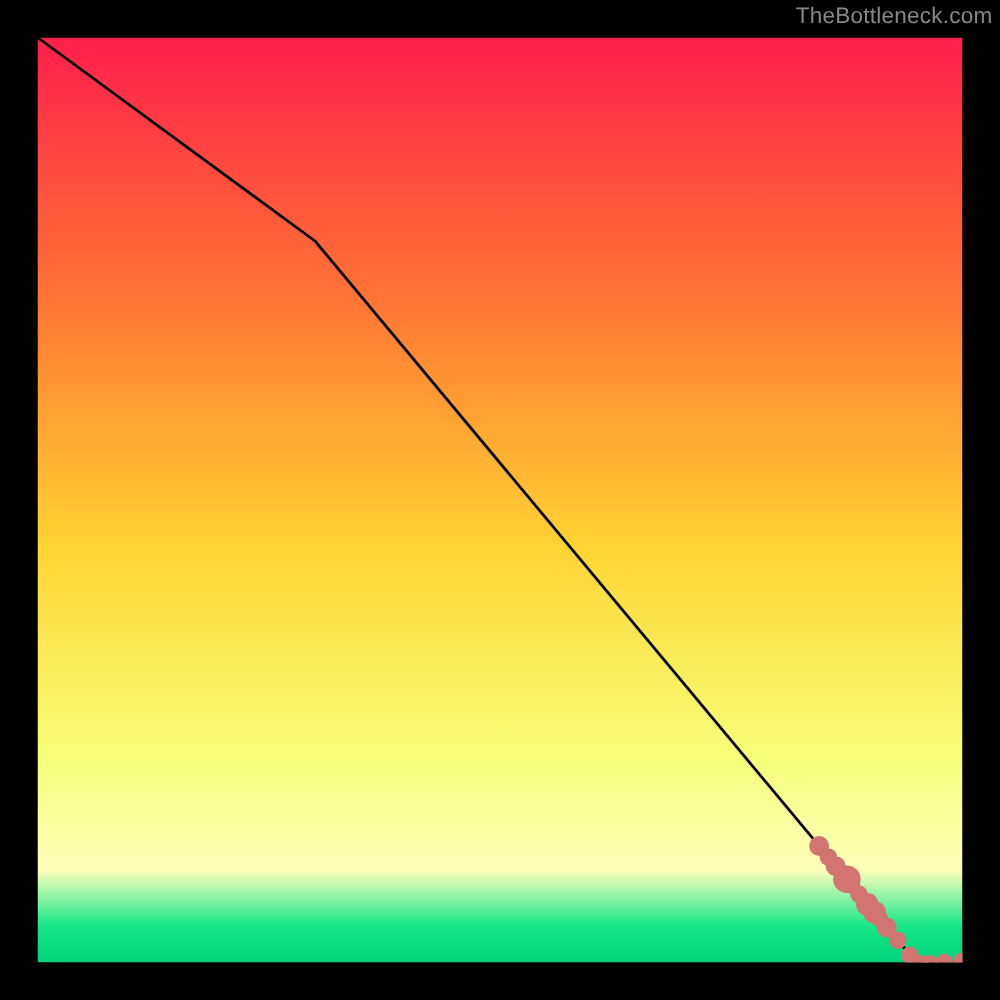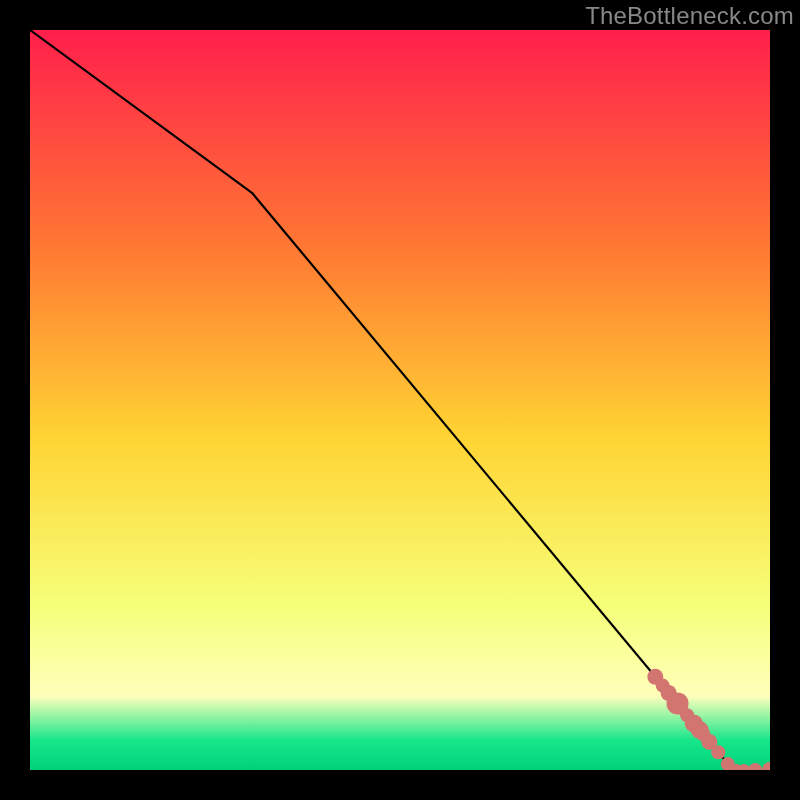--- a/index.html
+++ b/index.html
@@ -14,21 +14,21 @@
   .stage {
     position: relative;
     width: 800px;
     height: 800px;
   }
   .watermark {
     position: absolute;
     top: 2px;
     right: 6px;
     color: #888;
-    font-size: 24px;
+    font-size: 18px;
     font-weight: 500;
     letter-spacing: 0.2px;
     user-select: none;
   }
   .plot-frame {
     position: absolute;
     left: 30px;
     top: 30px;
     width: 740px;
     height: 740px;

